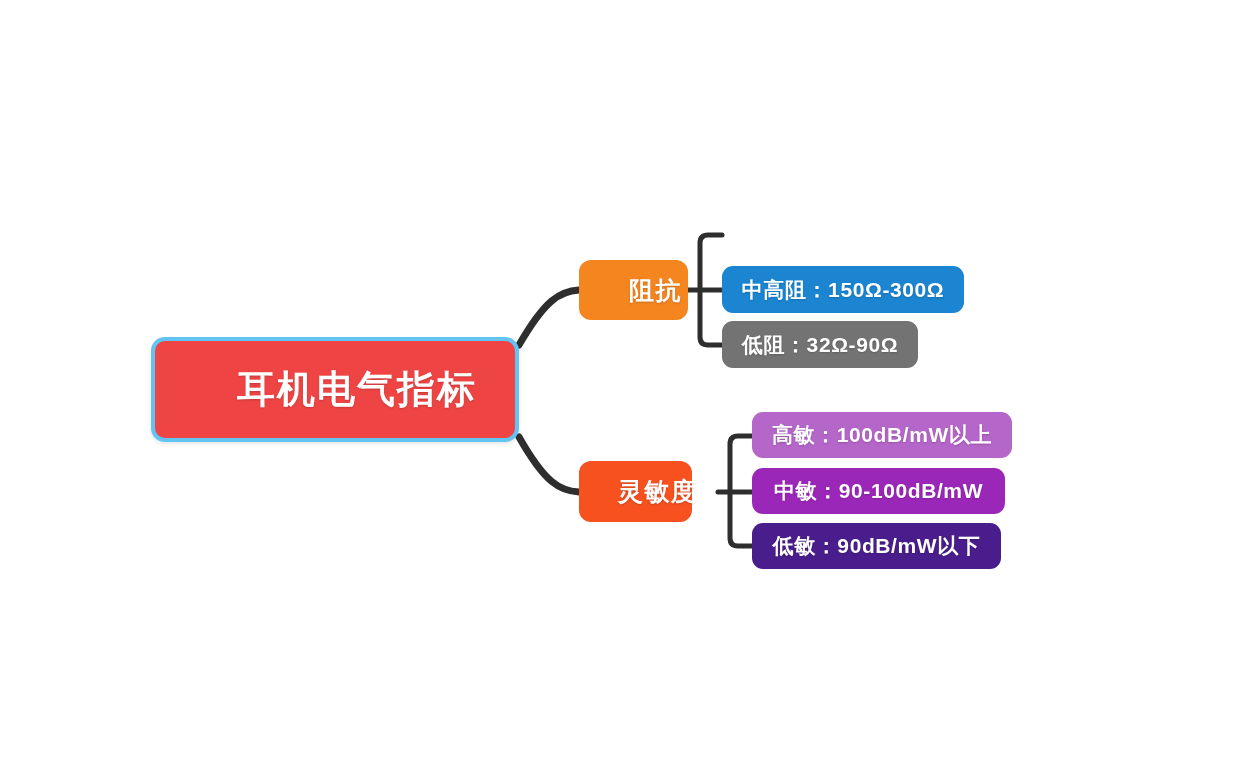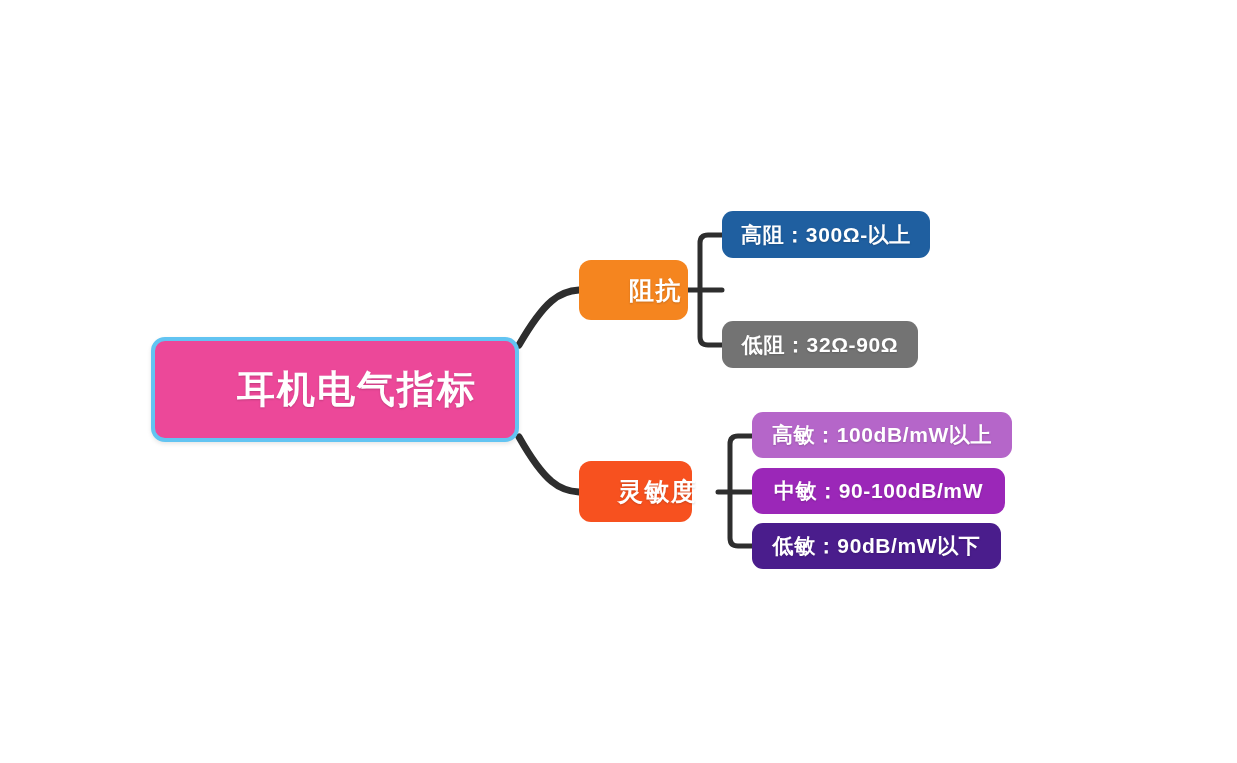--- a/index.html
+++ b/index.html
@@ -39,21 +39,21 @@
     text-shadow: 0 1px 2px rgba(0,0,0,0.18);
     padding-left: 44px;
   }
 
   
   .node-root {
     left: 151px;
     top: 337px;
     width: 368px;
     height: 105px;
-    background: #ec4899;
+    background: #ef4444;
     border: 4px solid #62c4f2;
     border-radius: 14px;
     font-size: 38px;
     letter-spacing: 2px;
     box-shadow: 0 2px 4px rgba(0,0,0,0.10);
   }
 
   
   .node-branch {
     border-radius: 12px;
@@ -144,22 +144,22 @@
              L 730 538 Q 730 546 738 546 L 752 546
              M 730 492 L 752 492" fill="none" stroke="#2e2e2e" stroke-width="5" stroke-linecap="round" stroke-linejoin="round"></path>
   </svg>
 
   <div class="node node-root">耳机电气指标</div>
 
   <div class="node node-branch node-branch-impedance">阻抗</div>
 
   <div class="node node-branch node-branch-sensitivity">灵敏度</div>
 
-  <div class="node node-leaf leaf-imp-high">高阻：300Ω-以上</div>
 
+  <div class="node node-leaf leaf-imp-mid">中高阻：150Ω-300Ω</div>
 
   <div class="node node-leaf leaf-imp-low">低阻：32Ω-90Ω</div>
 
   <div class="node node-leaf leaf-sen-high">高敏：100dB/mW以上</div>
 
   <div class="node node-leaf leaf-sen-mid">中敏：90-100dB/mW</div>
 
   <div class="node node-leaf leaf-sen-low">低敏：90dB/mW以下</div>
 
 </div>

